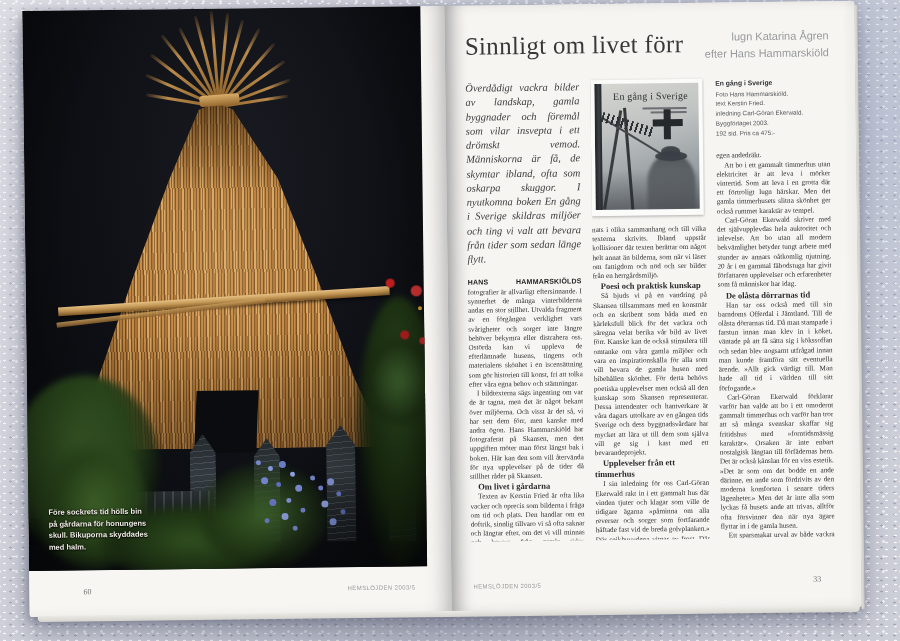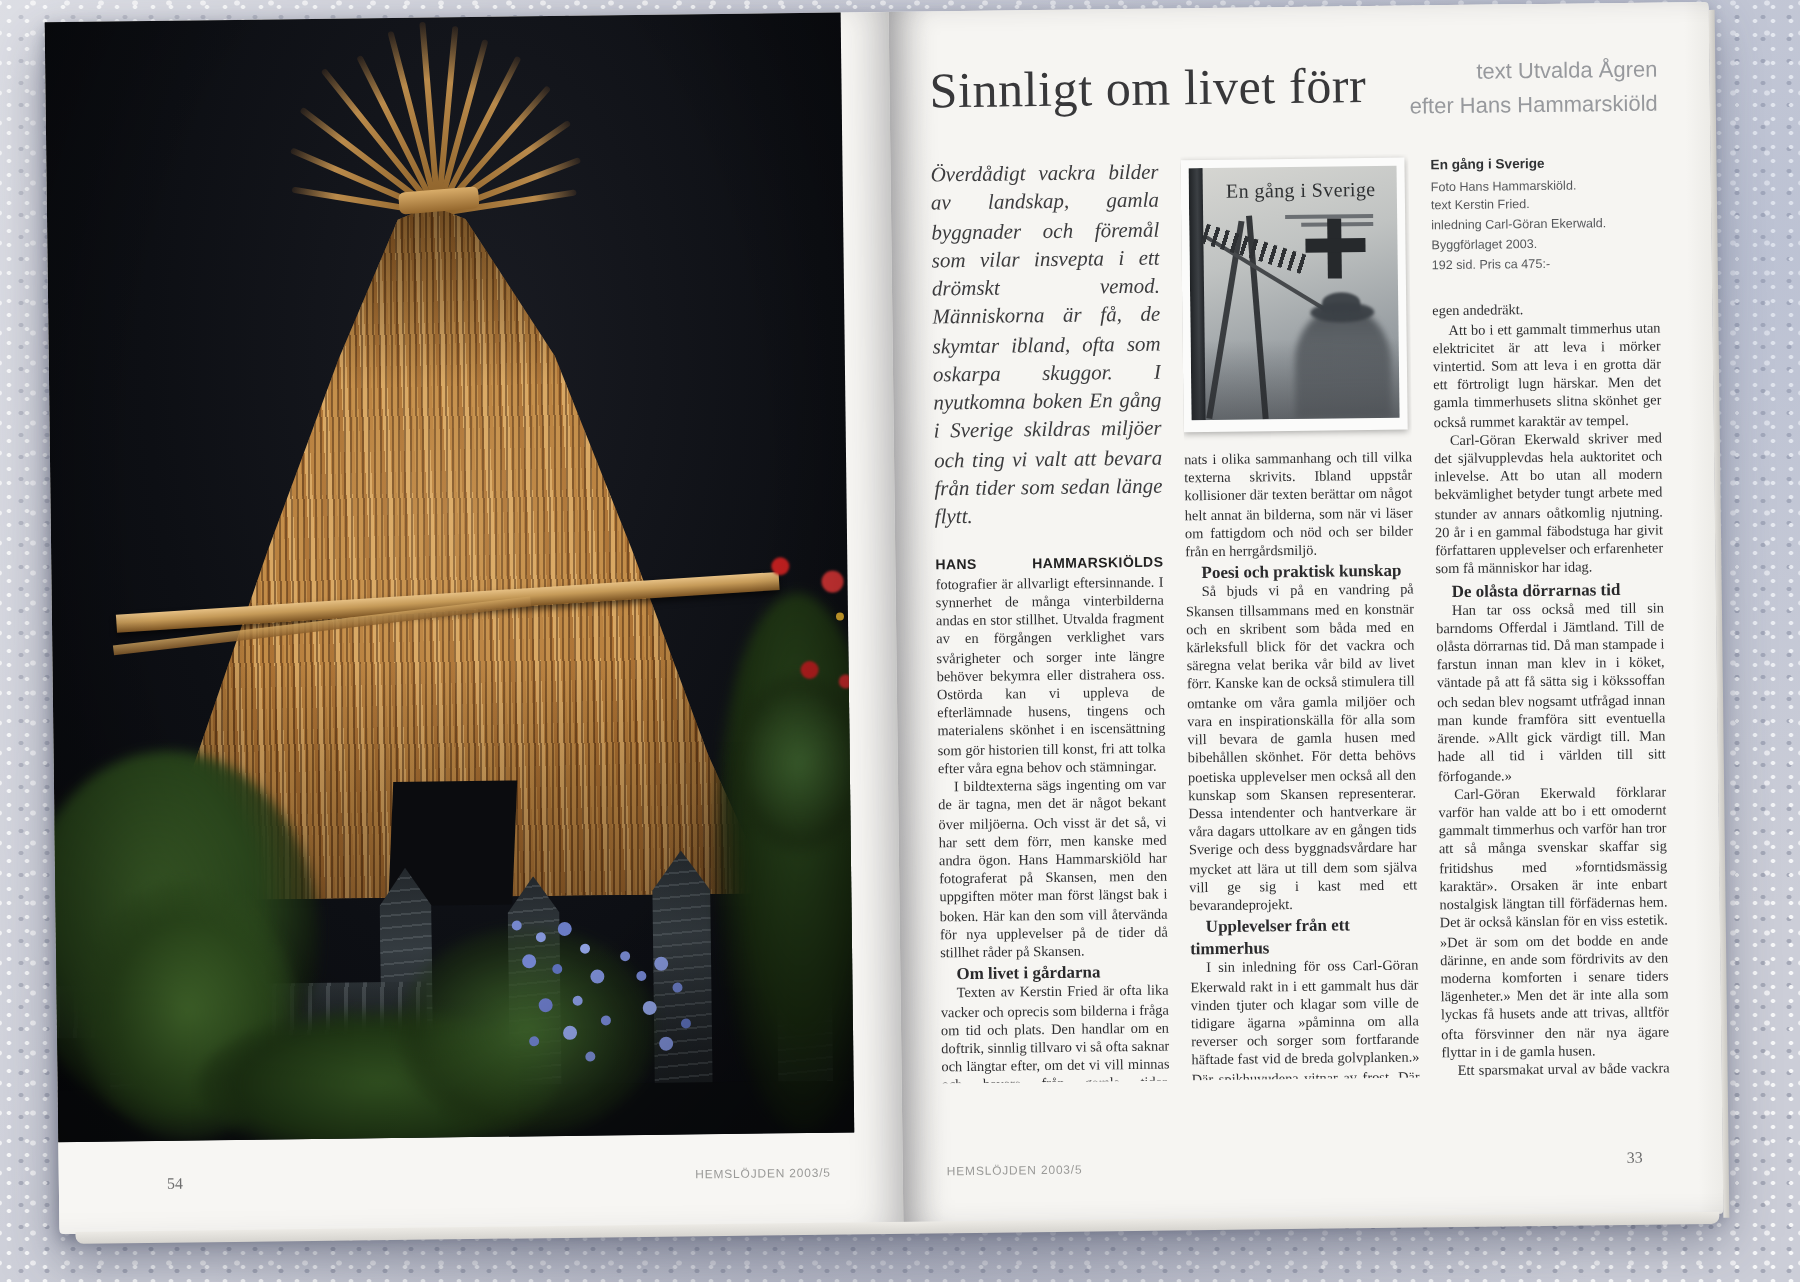--- a/index.html
+++ b/index.html
@@ -226,30 +226,31 @@
       <div class="rail"></div>
       <div class="ground"></div>
       <div class="fol fol-left"></div>
       <div class="fol fol-left2"></div>
       <div class="fol fol-bottom"></div>
       <div class="fol fol-center"></div>
       <div class="flw-blue fb1"></div>
       <div class="flw-blue fb2"></div>
       <div class="flw-red"></div>
       <div class="flw-yellow"></div>
+      <div class="photo-caption">Före sockrets tid hölls bin på gårdarna för honungens skull. Bikuporna skyddades med halm.</div>
     </div>
-    <div class="lp-pagenum">54</div>
+    <div class="lp-pagenum">60</div>
     <div class="lp-footer">HEMSLÖJDEN 2003/5</div>
   </div>
 
   <div class="page-right">
     <div class="title-row">
       <h1 class="article-title">Sinnligt om livet förr</h1>
       <div class="credits">
-        <div>text Utvalda Ågren</div>
+        <div>lugn Katarina Ågren</div>
         <div>efter Hans Hammarskiöld</div>
       </div>
     </div>
 
     <div class="columns">
 
       <div class="col">
         <div class="intro">Överdådigt vackra bilder av landskap, gamla byggnader och föremål som vilar insvepta i ett drömskt vemod. Människorna är få, de skymtar ibland, ofta som oskarpa skuggor. I nyutkomna boken En gång i Sverige skildras miljöer och ting vi valt att bevara från tider som sedan länge flytt.</div>
         <p><span class="lead">HANS HAMMARSKIÖLDS</span><span> fotografier är allvarligt eftersinnande. I synnerhet de många vinterbilderna andas en stor stillhet. Utvalda fragment av en förgången verklighet vars svårigheter och sorger inte längre behöver bekymra eller distrahera oss. Ostörda kan vi uppleva de efterlämnade husens, tingens och materialens skönhet i en iscensättning som gör historien till konst, fri att tolka efter våra egna behov och stämningar.</span></p>
         <p>I bildtexterna sägs ingenting om var de är tagna, men det är något bekant över miljöerna. Och visst är det så, vi har sett dem förr, men kanske med andra ögon. Hans Hammarskiöld har fotograferat på Skansen, men den uppgiften möter man först längst bak i boken. Här kan den som vill återvända för nya upplevelser på de tider då stillhet råder på Skansen.</p>

